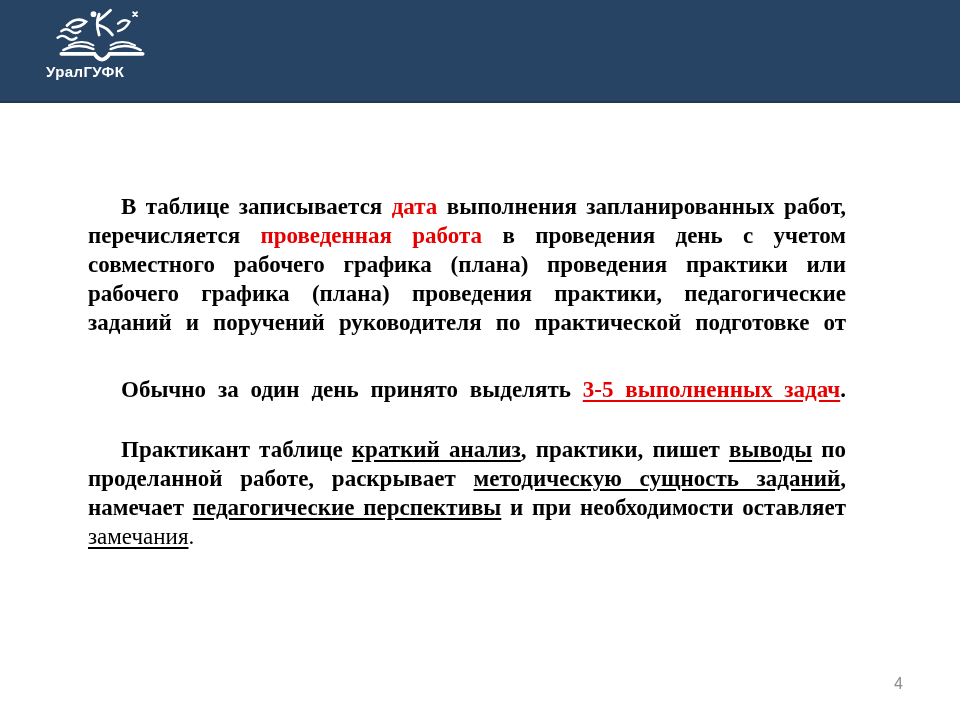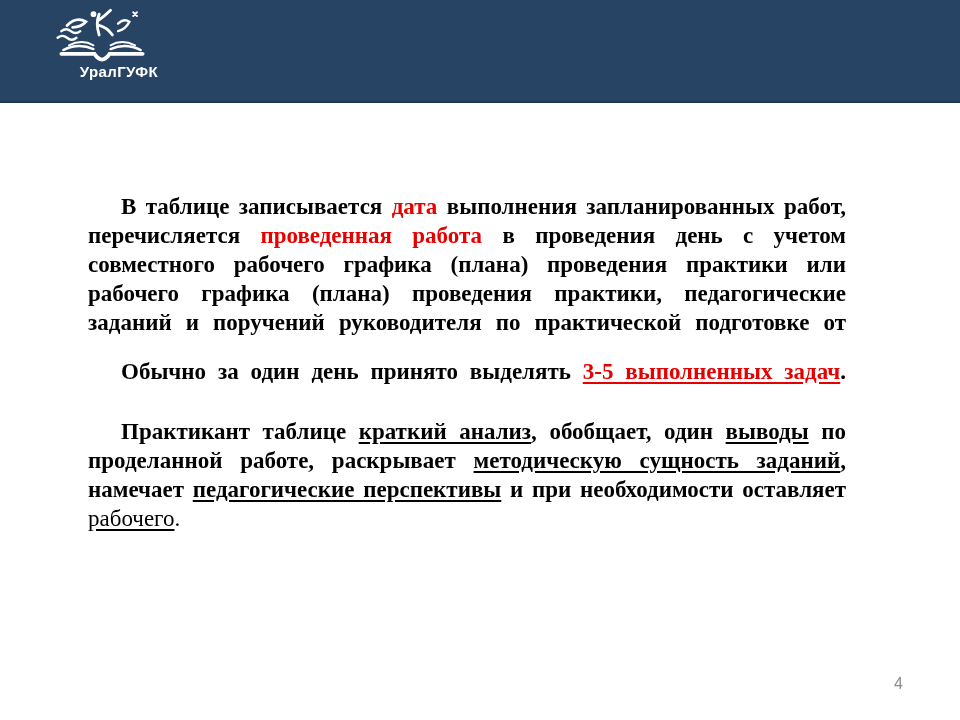--- a/index.html
+++ b/index.html
@@ -11,35 +11,35 @@
     overflow: hidden;
   }
   .header-bar {
     position: absolute; left: 0; top: 0;
     width: 960px; height: 101px;
     background: var(--header, #274464);
     border-bottom: 2px solid rgba(0,0,0,0.18);
   }
   .logo {
     position: absolute; left: 46px; top: 6px; width: 112px;
-    text-align: right; color: var(--logo, #ffffff);
+    text-align: left; color: var(--logo, #ffffff);
   }
   .logo svg { display: block; margin: 0 auto; width: 104px; height: 56px; }
   .logo-text {
     font-family: "Liberation Sans", sans-serif;
     font-weight: bold; font-size: 15px; letter-spacing: 0.4px;
     margin-top: 1px;
   }
   .text-block {
     position: absolute; left: 88px; top: 192px; width: 758px;
     font-size: 23px; line-height: 29px;
     color: var(--text, #000000);
   }
   .para { }
-  .para2 { margin-top: 20px; }
+  .para2 { margin-top: 38px; }
   .para3 { margin-top: 31px; }
   .line { text-align: justify; }
   .line.just { text-align-last: justify; font-weight: bold; }
   .line.indent { text-indent: 33px; }
   .red { color: var(--red, #e60000); }
   .u { text-decoration: underline; text-underline-offset: 3px; }
   .ru { color: var(--red, #e60000); text-decoration: underline; text-underline-offset: 3px; }
   .page-number {
     position: absolute; right: 57px; bottom: 27px;
     font-family: "Liberation Sans", sans-serif;
@@ -87,20 +87,20 @@
       <div class="line just indent"><span>В таблице записывается </span><span class="red">дата</span><span> выполнения запланированных работ,</span></div>
       <div class="line just"><span>перечисляется </span><span class="red">проведенная работа</span><span> в проведения день с учетом</span></div>
       <div class="line just"><span>совместного рабочего графика (плана) проведения практики или</span></div>
       <div class="line just"><span>рабочего графика (плана) проведения практики, педагогические</span></div>
       <div class="line just"><span>заданий и поручений руководителя по практической подготовке от</span></div>
     </div>
     <div class="para para2">
       <div class="line just indent"><span>Обычно за один день принято выделять </span><span class="ru">3-5 выполненных задач</span><span>.</span></div>
     </div>
     <div class="para para3">
-      <div class="line just indent"><span>Практикант таблице </span><span class="u">краткий анализ</span><span>, обобщает, один </span><span class="u">выводы</span><span> по</span></div>
+      <div class="line just indent"><span>Практикант таблице </span><span class="u">краткий анализ</span><span>, практики, пишет </span><span class="u">выводы</span><span> по</span></div>
       <div class="line just"><span>проделанной работе, раскрывает </span><span class="u">методическую сущность заданий</span><span>,</span></div>
       <div class="line just"><span>намечает </span><span class="u">педагогические перспективы</span><span> и при необходимости оставляет</span></div>
-      <div class="line"><span class="u">рабочего</span><span>.</span></div>
+      <div class="line"><span class="u">замечания</span><span>.</span></div>
     </div>
   </div>
 
 <div class="page-number">4</div>
 
 </body></html>

